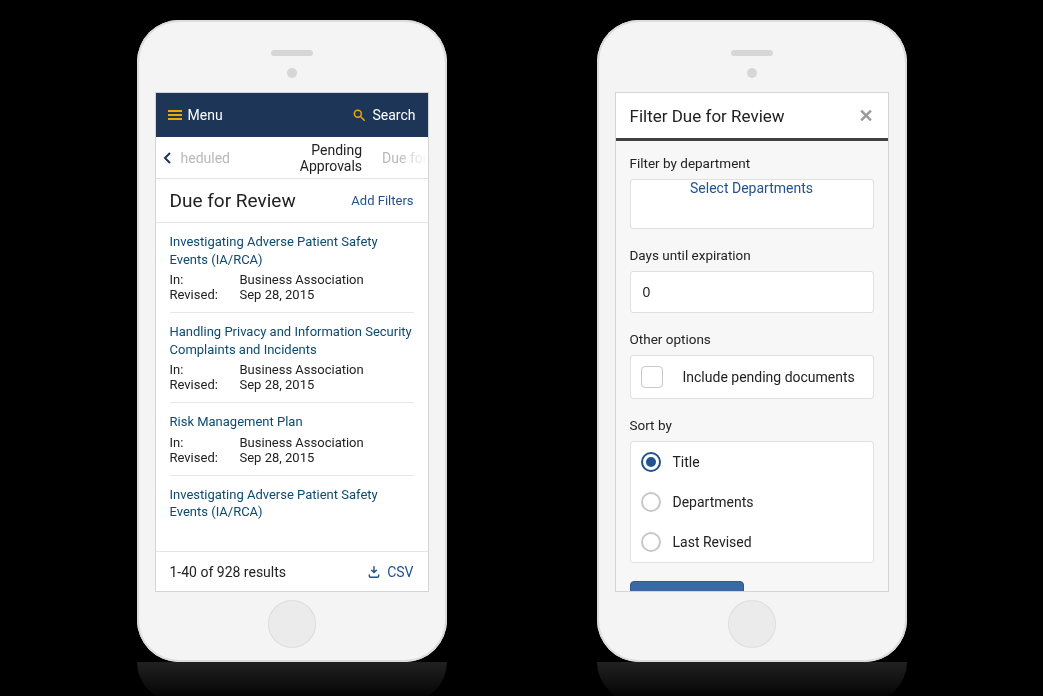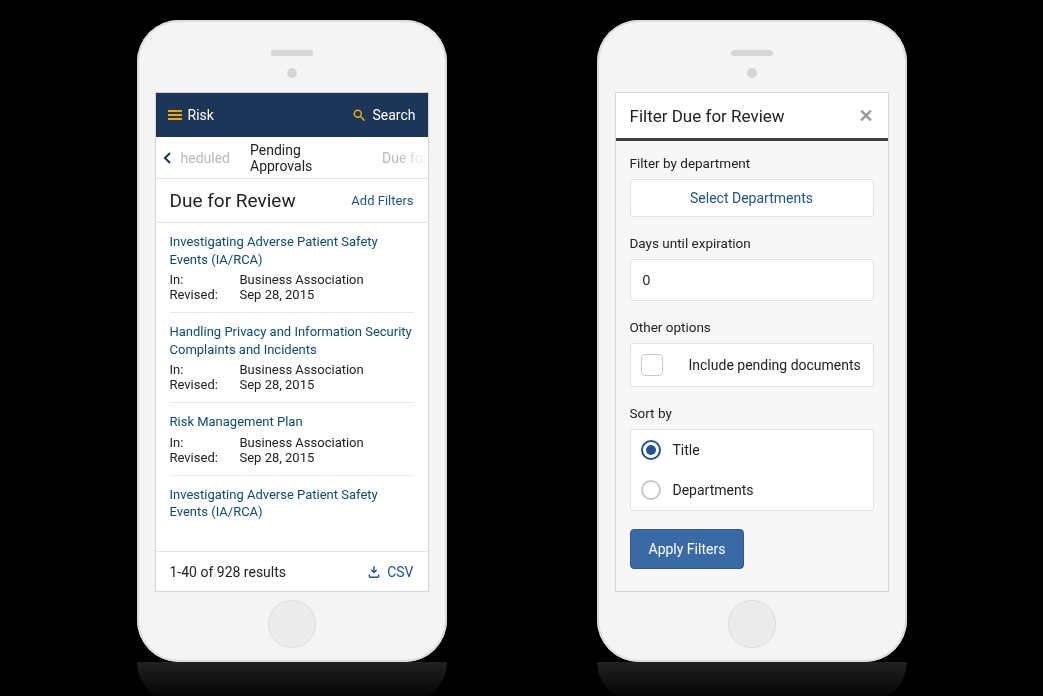--- a/index.html
+++ b/index.html
@@ -100,21 +100,21 @@
     color: #222;
     position: relative;
   }
   .tabs .chev {
     width: 26px;
     display: flex;
     align-items: center;
     justify-content: center;
     color: #1d3557;
   }
-  .tabs .tab { padding: 0 10px; }
+  .tabs .tab { padding: 0 10px; text-align: right; }
   .tabs .tab.fade-l { color: #b9b9b9; padding-left:0; }
   .tabs .tab.fade-r { color: #b9b9b9; padding-right:0; white-space:nowrap; }
   .tabs::after{
     content:"";
     position:absolute; right:0; top:0; bottom:0; width:30px;
     background: linear-gradient(to right, rgba(255,255,255,0), #fff);
   }
 
   
   .page-head {
@@ -168,36 +168,36 @@
     color:#222;
   }
   .section { margin-bottom: 18px; }
   .section > .label { font-size: 13.5px; margin-bottom: 8px; }
   .card {
     background:#fff;
     border:1px solid #e0e0e0;
     border-radius: 3px;
   }
   .select-dept {
-    height: 38px;
-    display:flex; align-items:center; justify-content:center;
+    height: 50px;
+    display:flex; align-items:flex-start; justify-content:center;
     color:#20538f;
   }
   .text-input {
     height: 40px;
     width:100%;
     padding: 0 12px;
     font-size: 14px;
     color:#222;
     border:none;
     outline:none;
     background:transparent;
   }
   .check-row {
-    height:44px; display:flex; align-items:center; gap:26px; padding: 0 10px;
+    height:44px; display:flex; align-items:center; gap:20px; padding: 0 10px;
   }
   .checkbox-box {
     width:22px; height:22px; border:1px solid #c8c8c8; border-radius:4px; background:#fff;
   }
   .radio-group .radio-row {
     display:flex; align-items:center; gap:12px;
     height:40px; padding:0 10px;
   }
   .radio-outer {
     width:20px; height:20px; border-radius:50%;
@@ -228,21 +228,21 @@
 
     <div class="screen">
 
       <div class="navbar">
         <div class="nav-btn">
           <span class="hamburger-icon">
             <span></span>
               <span></span>
               <span></span>
           </span>
-          <span>Risk</span>
+          <span>Menu</span>
         </div>
         <div class="nav-btn">
           <svg class="search-icon-svg" viewBox="0 0 24 24">
             <circle cx="10" cy="10" r="6" stroke="#f1a900" stroke-width="2.5" fill="none"></circle>
             <line x1="15" y1="15" x2="21" y2="21" stroke="#f1a900" stroke-width="2.5" stroke-linecap="round"></line>
           </svg>
           <span>Search</span>
         </div>
       </div>
 
@@ -356,20 +356,24 @@
           <div class="label">Sort by</div>
           <div class="card radio-group">
             <div class="radio-row">
               <div class="radio-outer checked"></div>
               <span>Title</span>
             </div>
             <div class="radio-row">
               <div class="radio-outer"></div>
               <span>Departments</span>
             </div>
+            <div class="radio-row">
+              <div class="radio-outer"></div>
+              <span>Last Revised</span>
+            </div>
           </div>
         </div>
 
         <div class="apply-btn">
           <span>Apply Filters</span>
         </div>
 
       </div>
     </div>
 

